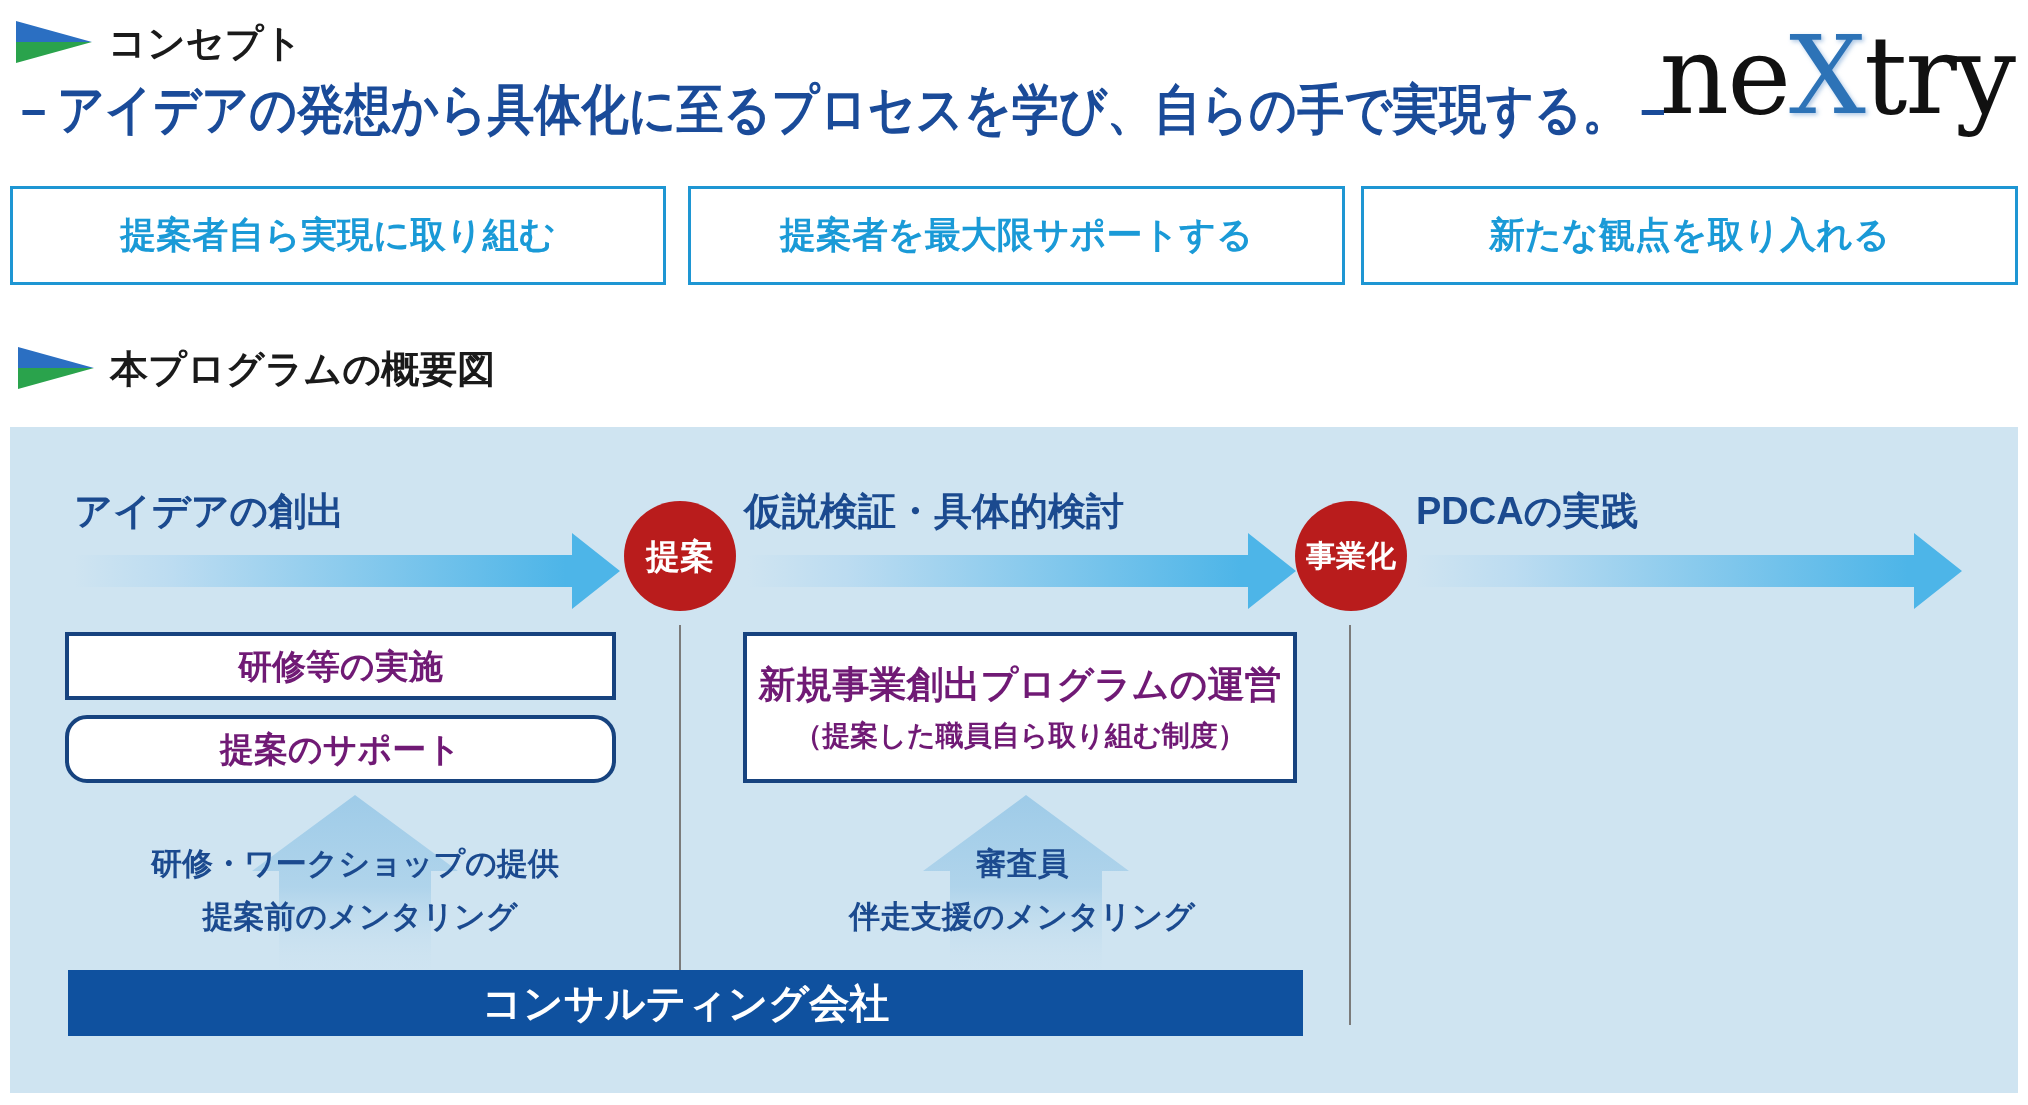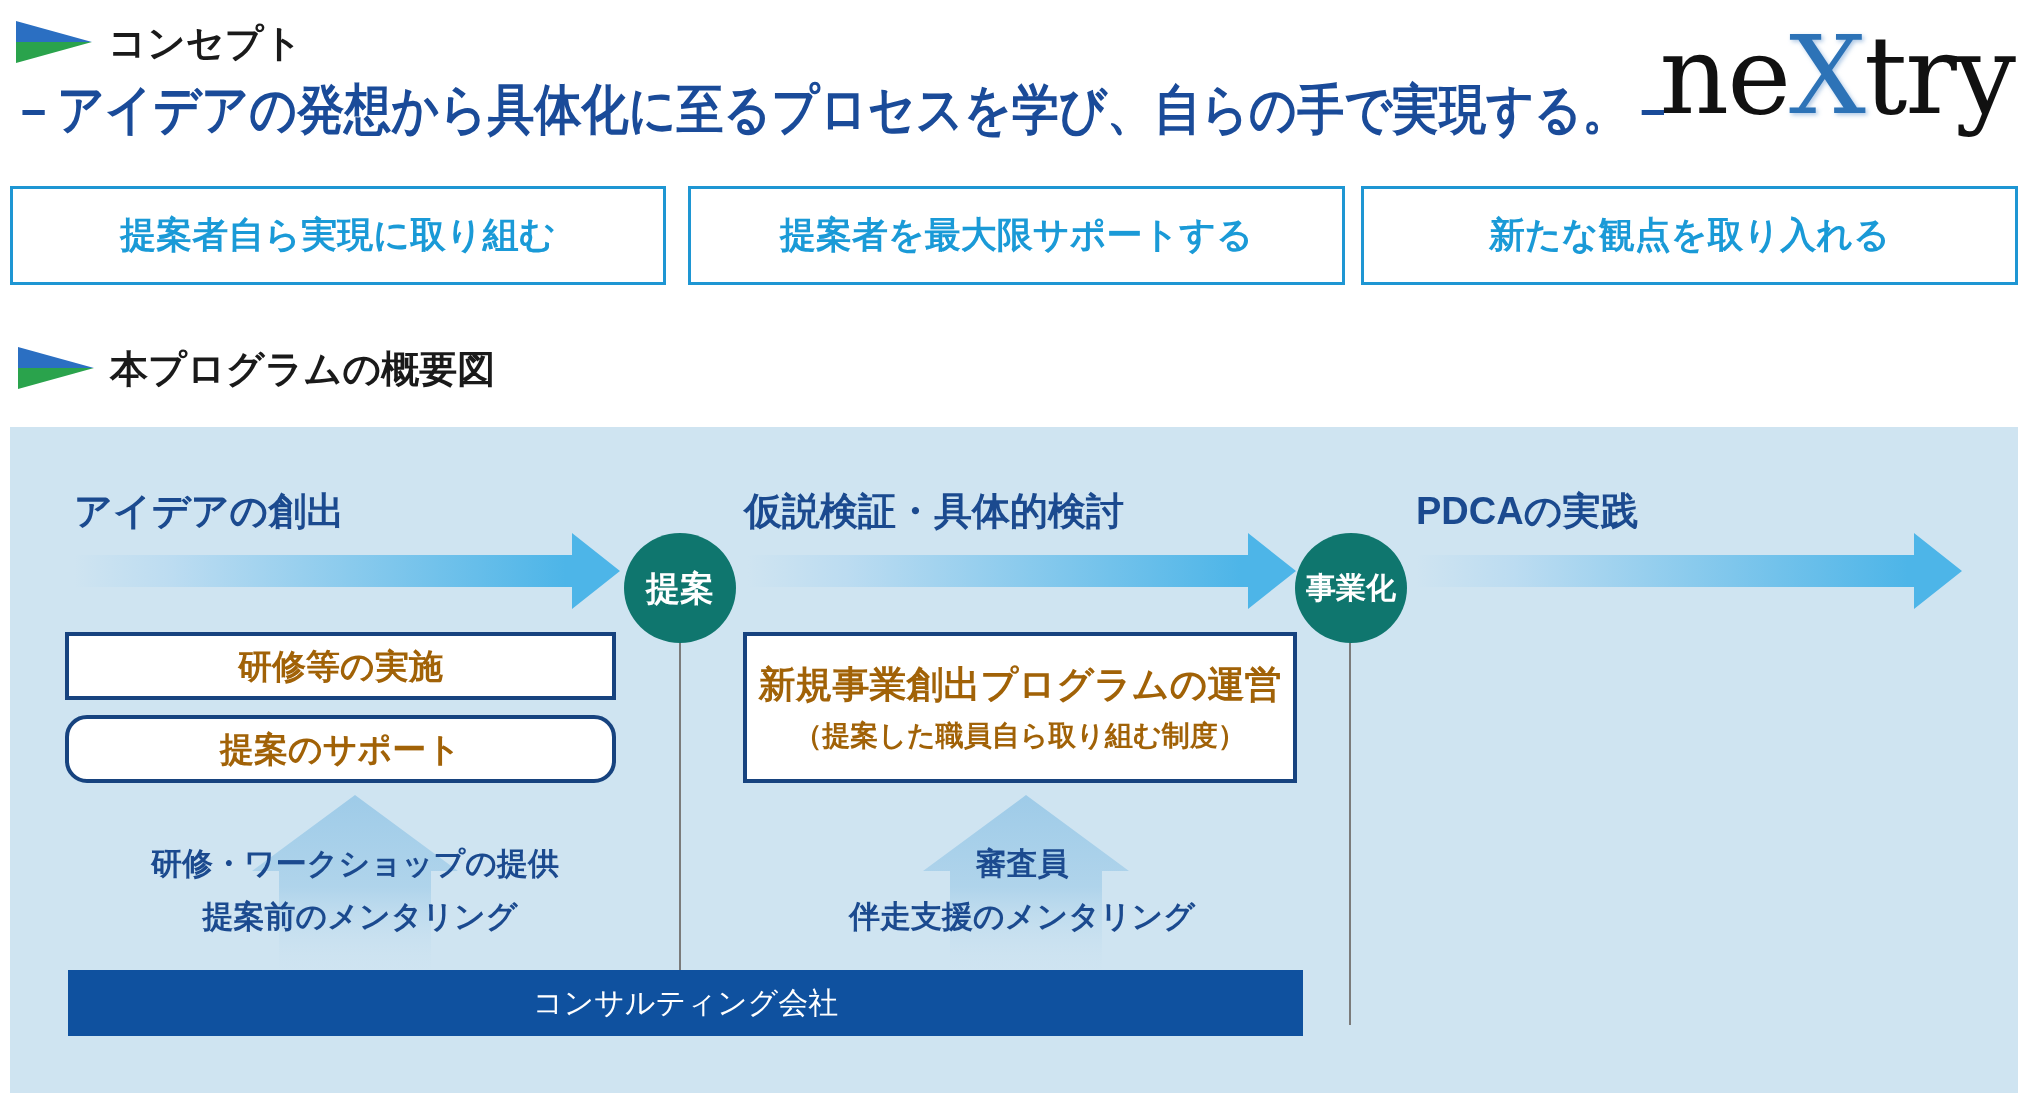--- a/index.html
+++ b/index.html
@@ -25,41 +25,41 @@
   .cbox{
     position:absolute;top:186px;height:99px;box-sizing:border-box;border:3px solid #1e96d3;background:#ffffff;
     display:flex;align-items:center;justify-content:center;
     font-size:36px;font-weight:700;color:#1a9ad7;white-space:nowrap;
   }
   
   .panel{position:absolute;left:10px;top:427px;width:2008px;height:666px;background:#cfe4f1;}
   .phase-title{position:absolute;top:65px;font-size:38px;font-weight:700;color:#1b4a8f;line-height:1;white-space:nowrap;}
   .harrow{position:absolute;top:104px;}
   .milestone{
-    position:absolute;top:106px;width:112px;height:110px;border-radius:50%;background:#0f766e;
+    position:absolute;top:74px;width:112px;height:110px;border-radius:50%;background:#b91c1c;
     display:flex;align-items:center;justify-content:center;color:#ffffff;font-weight:700;line-height:1;
   }
   .vline{position:absolute;width:2px;background:#7b7b7b;}
   .wbox{
     position:absolute;box-sizing:border-box;border:4px solid #17437f;background:#ffffff;
     display:flex;flex-direction:column;align-items:center;justify-content:center;
-    color:#a16207;font-weight:700;text-align:center;line-height:1.25;
+    color:#701a75;font-weight:700;text-align:center;line-height:1.25;
   }
   .wbox .big{font-size:34px;}
   .wbox .line1{font-size:37px;}
   .wbox .line2{font-size:28px;margin-top:10px;}
   .uparrow{position:absolute;top:366px;}
   .support-text{
     position:absolute;transform:translate(-50%,-50%);font-size:31px;font-weight:600;color:#1b4a8f;
     white-space:nowrap;line-height:1;z-index:3;
   }
   .bottom-bar{
     position:absolute;left:58px;top:543px;width:1235px;height:66px;background:#0f519f;
     display:flex;align-items:center;justify-content:center;
-    color:#ffffff;font-size:30px;font-weight:400;white-space:nowrap;z-index:2;
+    color:#ffffff;font-size:40px;font-weight:700;white-space:nowrap;z-index:2;
   }
 </style>
 </head>
 <body>
 
 <div class="canvas">
 
   <svg class="tri-icon" style="left:16px;top:21px;" viewBox="0 0 76 42">
     <polygon points="0,0 76,21 0,21" fill="#2b6fc2"></polygon>
     <polygon points="0,21 76,21 0,42" fill="#2aa34c"></polygon>

